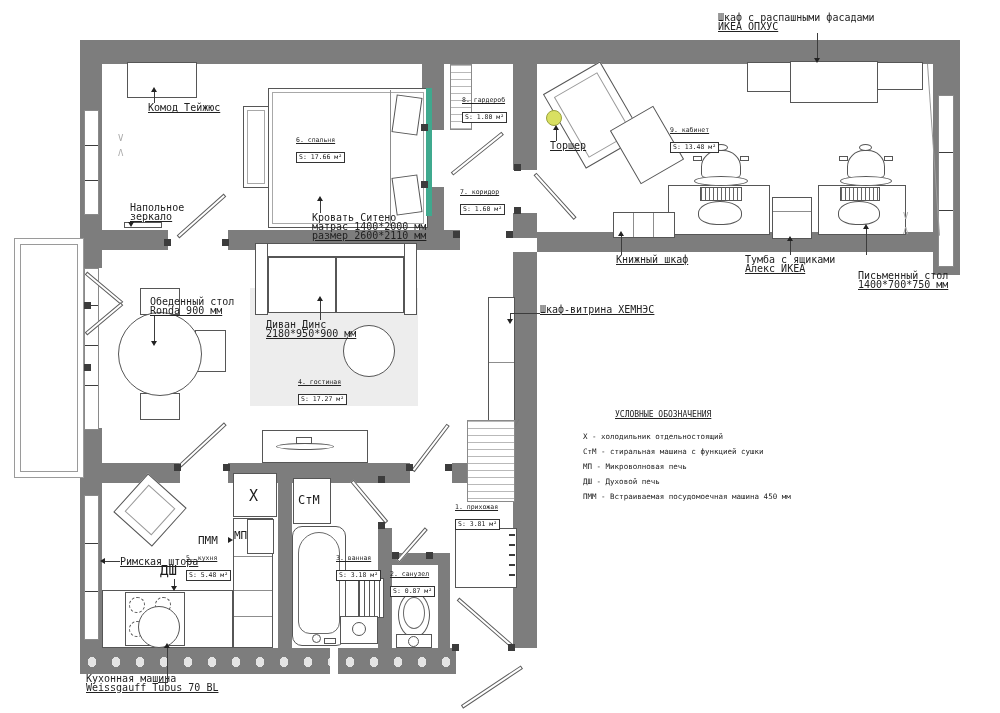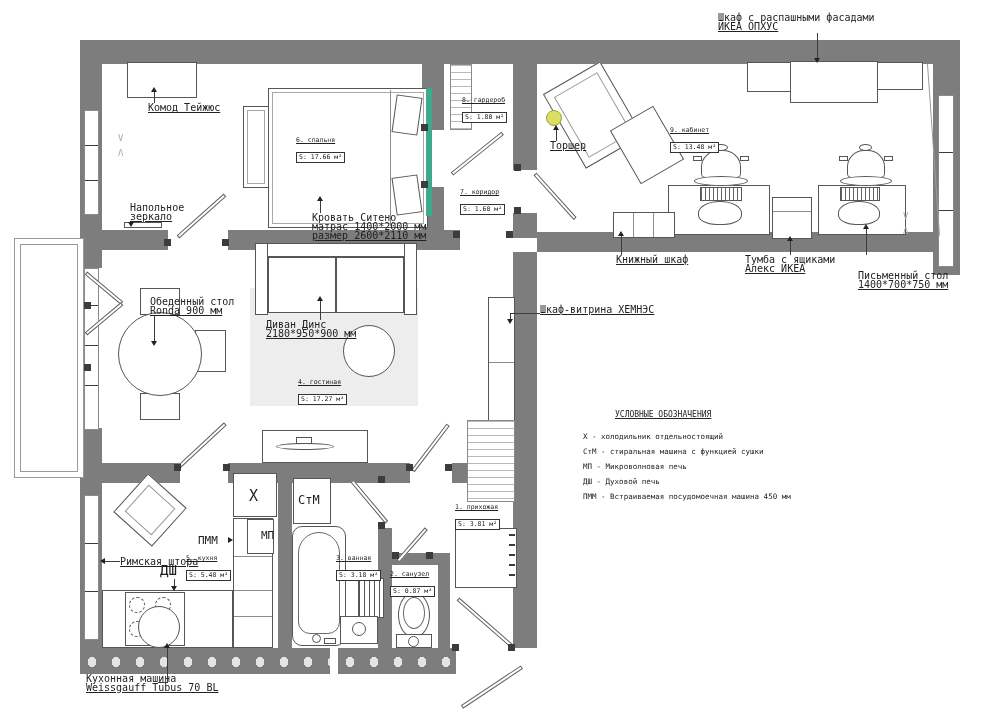--- a/index.html
+++ b/index.html
@@ -198,21 +198,21 @@
   <div class="nf circ" style="left:129px;top:621px;width:16px;height:16px;border:1px dashed #555"></div>
   <div class="nf circ" style="left:155px;top:621px;width:16px;height:16px;border:1px dashed #555"></div>
   <div class="f circ" style="left:138px;top:606px;width:42px;height:42px;z-index:4"></div>
   <div class="f" style="left:233px;top:518px;width:40px;height:130px"></div>
   <div class="ln" style="left:234px;top:556px;width:38px;height:1px;background:#8d8d8d"></div>
   <div class="ln" style="left:234px;top:590px;width:38px;height:1px;background:#8d8d8d"></div>
   <div class="ln" style="left:234px;top:616px;width:38px;height:1px;background:#8d8d8d"></div>
   <div class="f" style="left:233px;top:473px;width:44px;height:44px"></div>
   <div class="mark" style="left:249px;top:487px;font-size:15px">Х</div>
   <div class="f" style="left:247px;top:519px;width:27px;height:35px"></div>
-  <div class="mark" style="left:261px;top:529px;font-size:11px">МП</div>
+  <div class="mark" style="left:234px;top:529px;font-size:11px">МП</div>
   <div class="mark" style="left:198px;top:534px;font-size:11px">ПММ</div>
   <div class="ahr" style="left:228px;top:537px"></div>
   <div class="mark" style="left:160px;top:562px;font-size:14px">ДШ</div>
   <div class="ln" style="left:174px;top:579px;width:1px;height:8px"></div>
   <div class="ahd" style="left:171px;top:586px"></div>
 
   <div class="f" style="left:293px;top:478px;width:38px;height:46px"></div>
   <div class="mark" style="left:298px;top:493px;font-size:12px">СтМ</div>
   <div class="f" style="left:292px;top:526px;width:54px;height:120px;border-radius:10px"></div>
   <div class="nf" style="left:298px;top:532px;width:42px;height:102px;border:1px solid #6a6a6a;border-radius:21px 21px 12px 12px"></div>

